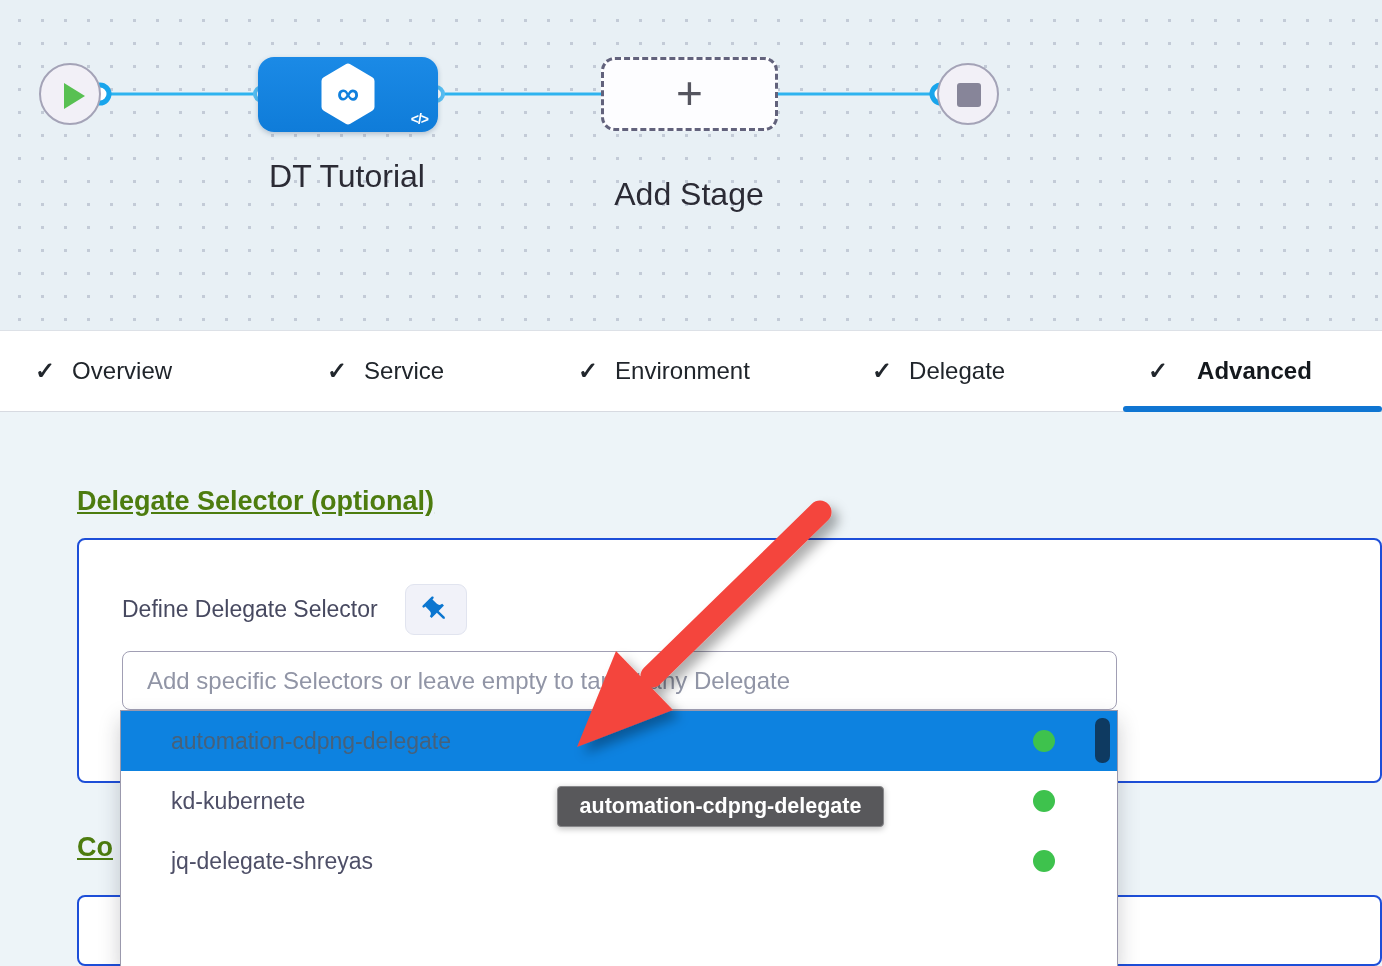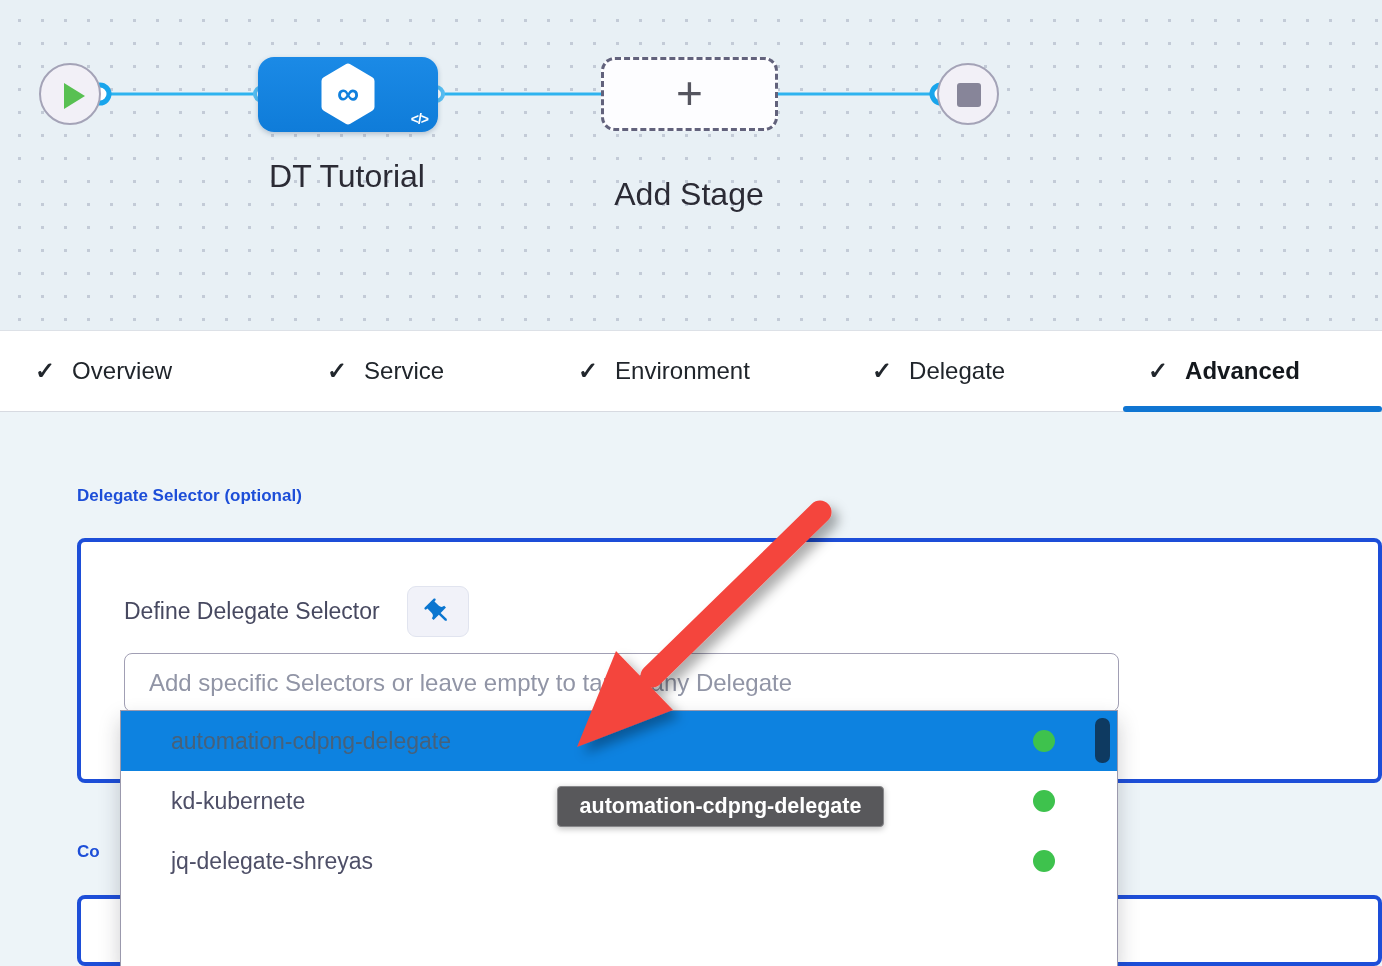--- a/index.html
+++ b/index.html
@@ -31,29 +31,29 @@
   .add-stage-box{position:absolute;left:601px;top:57px;width:177px;height:74px;border-radius:14px;
     border:3px dashed #62627c;background:#fdfdff;display:flex;align-items:center;justify-content:center;}
   .add-stage-box .plus{font-size:46px;font-weight:300;color:#55555f;line-height:0;margin-top:-2px;}
 
   
   .tabbar{position:absolute;left:0;top:330px;width:1382px;height:82px;background:#ffffff;
     border-top:1px solid #dde1e7;border-bottom:1px solid #d7dae1;}
   .tab{position:absolute;top:0;height:80px;display:flex;align-items:center;gap:17px;cursor:pointer;}
   .tab .chk{font-size:24px;font-weight:bold;color:#21262c;}
   .tab .lbl{font-size:24px;color:#20252b;}
-  .tab.active .lbl{font-weight:600;color:#14181d;}
+  .tab.active .lbl{font-weight:600;color:#14181d;margin-left:12px;}
   .tab-underline{position:absolute;left:1123px;top:75px;width:259px;height:6px;background:#0f75d2;border-radius:3px;}
 
   
   .content{position:absolute;left:0;top:412px;width:1382px;height:554px;background:#edf4f8;}
-  .section-heading{position:absolute;font-size:17px;font-weight:bold;color:#1d4ed8;}
+  .section-heading{position:absolute;font-size:27px;font-weight:bold;color:#4d7c0f;text-decoration:underline;}
   .h-delegate{left:77px;top:74px;}
-  .h-partial{left:77px;top:430px;}
-  .card{position:absolute;background:#ffffff;border:4px solid #1d4ed8;border-radius:8px;}
+  .h-partial{left:77px;top:420px;}
+  .card{position:absolute;background:#ffffff;border:2px solid #1d4ed8;border-radius:8px;}
   .card1{left:77px;top:126px;width:1305px;height:245px;}
   .card2{left:77px;top:483px;width:1305px;height:71px;}
   .define-row{position:absolute;left:43px;top:44px;display:flex;align-items:center;gap:27px;}
   .define-lbl{font-size:23px;color:#474960;}
   .pin-btn{width:62px;height:51px;border-radius:9px;background:#f1f2f9;border:1.5px solid #e1e4ef;
     display:flex;align-items:center;justify-content:center;cursor:pointer;}
   .sel-input{position:absolute;left:43px;top:111px;width:995px;height:59px;border-radius:8px;
     border:1.5px solid #a19fb4;background:#fff;font-size:24px;color:#30323f;padding:0 24px;outline:none;}
   .sel-input::placeholder{color:#9195a6;}
 

